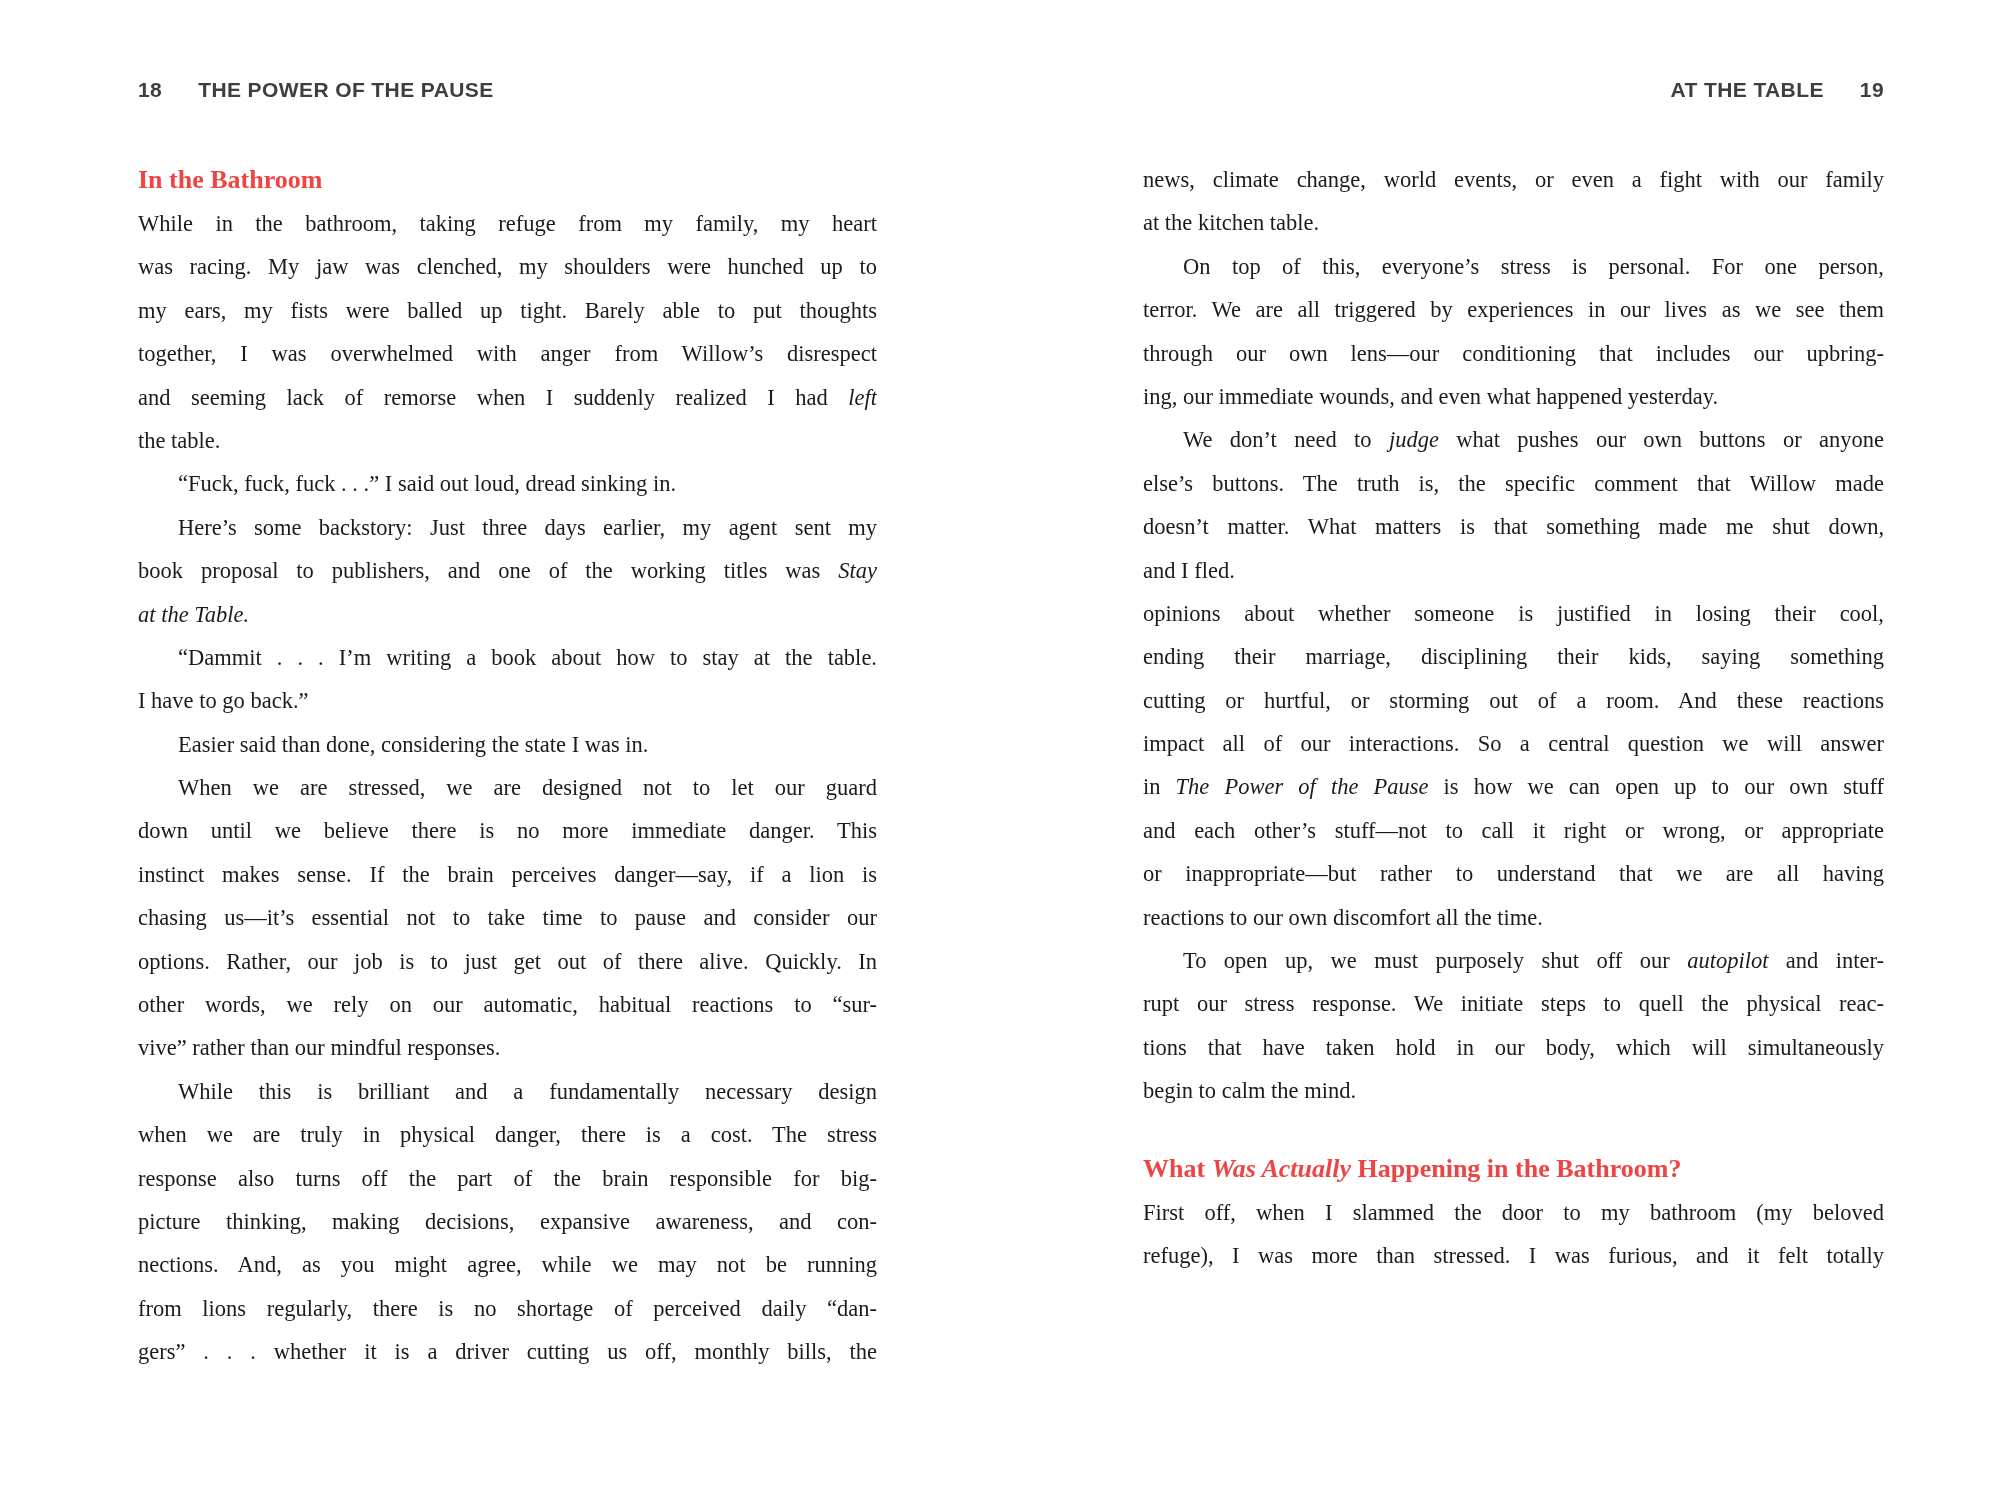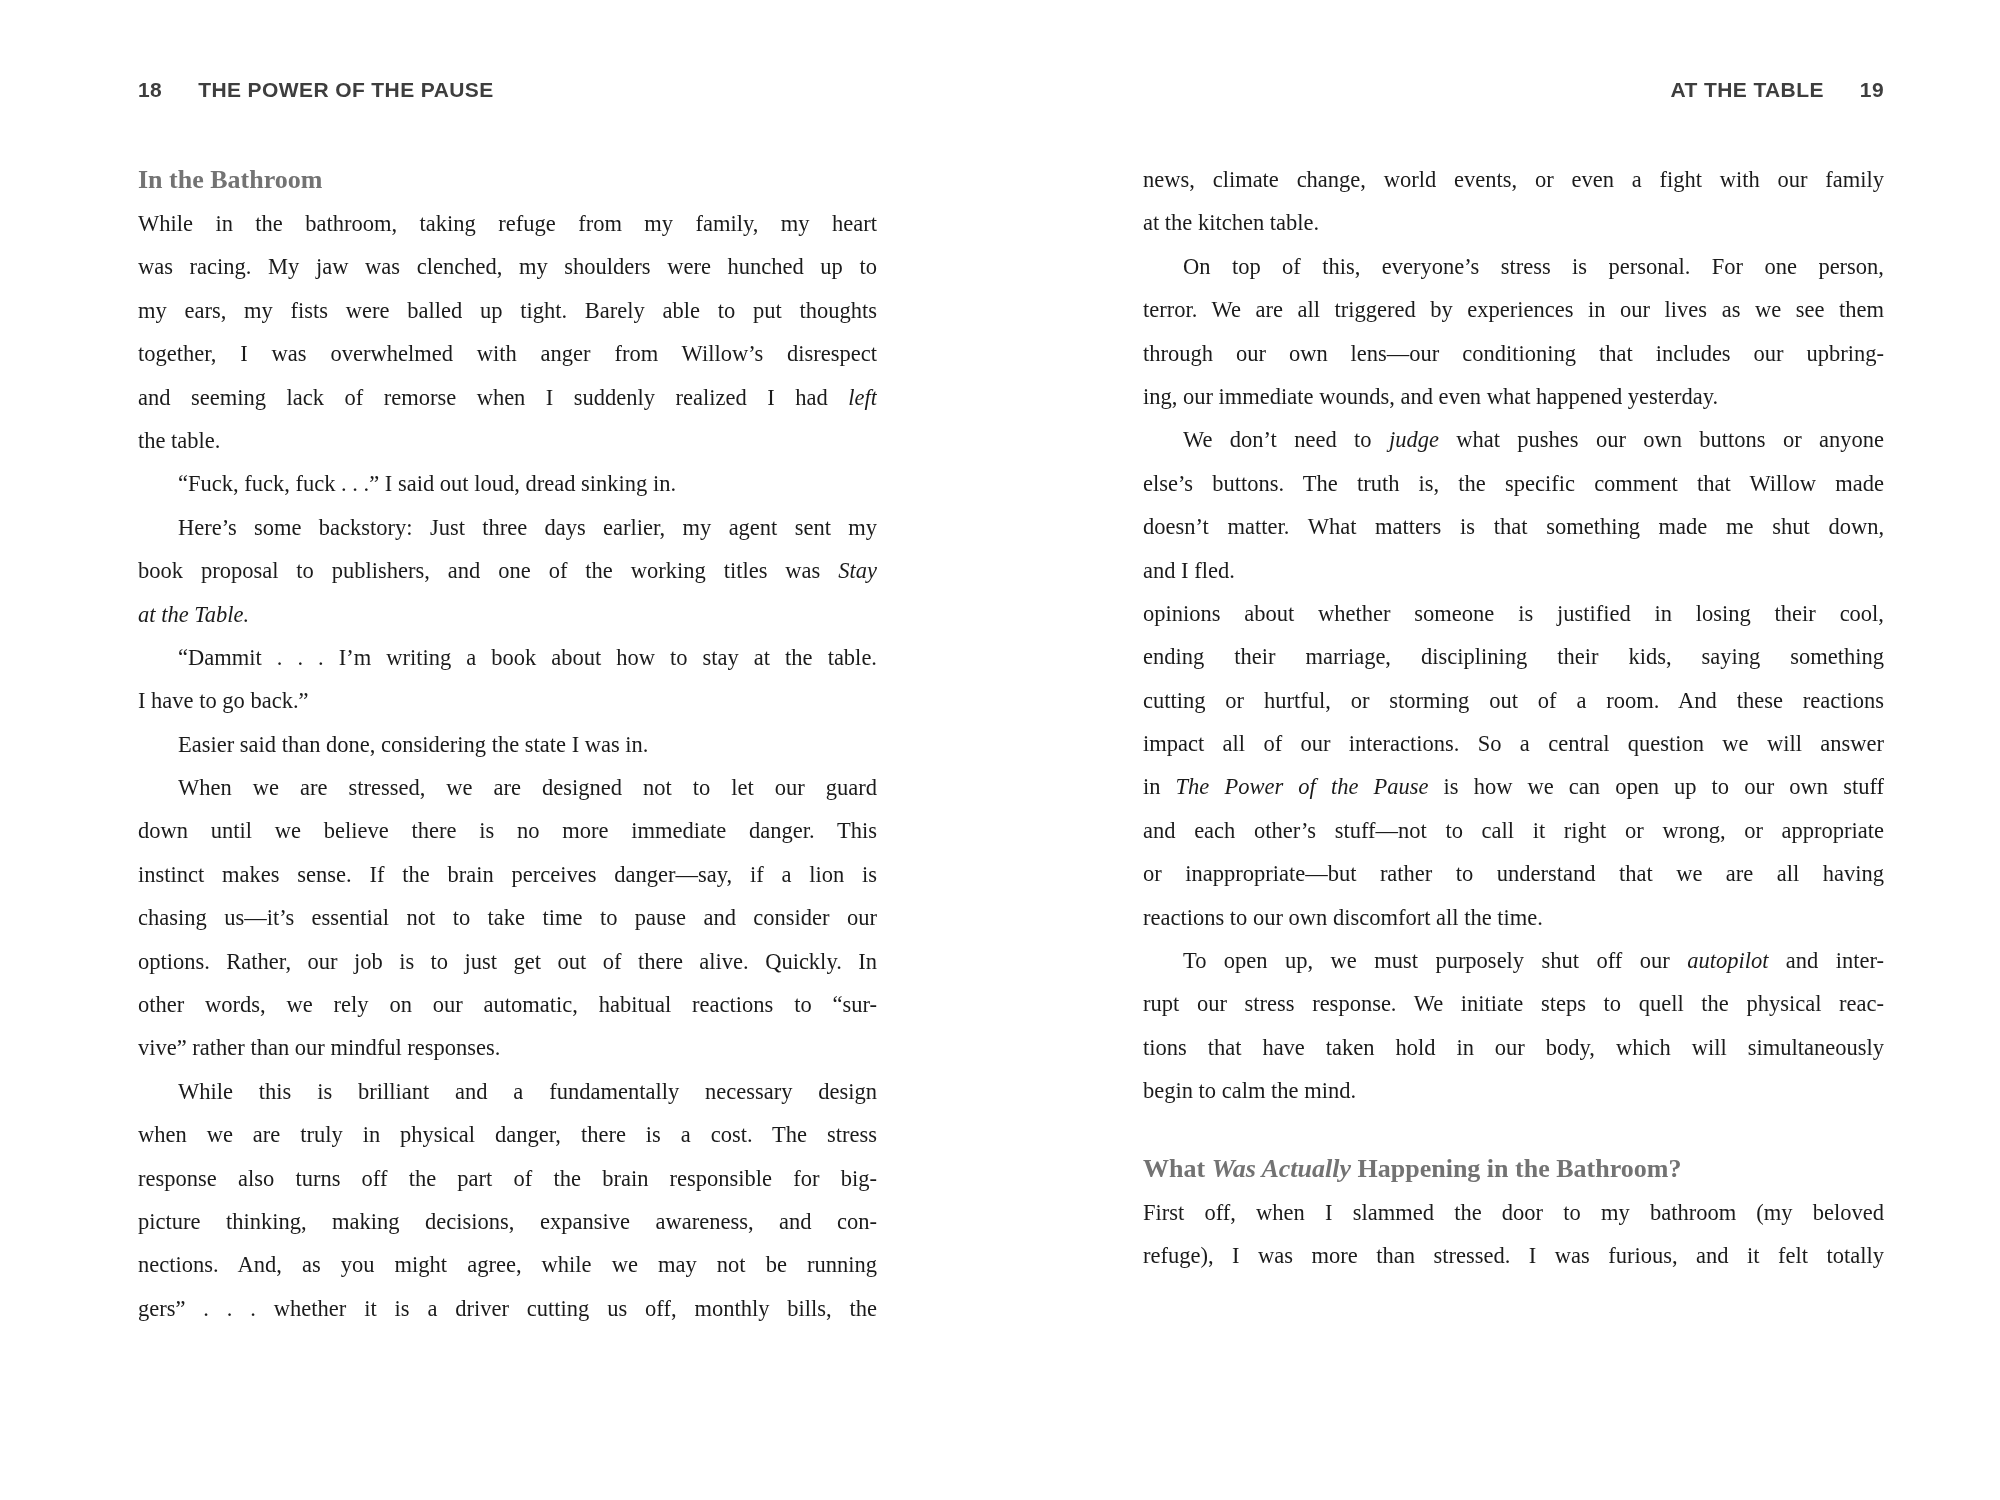--- a/index.html
+++ b/index.html
@@ -32,21 +32,21 @@
   #page-left  .body-col { left: 138px; width: 739px; }
   #page-right .body-col { left: 143px; width: 741px; }
 
   h2.section {
     font-family: "Liberation Serif", serif;
     font-weight: 700;
     font-size: 26px;
     margin: 0;
     height: 44px;
     line-height: 44px;
-    color: #737373;
+    color: #ef4444;
   }
   #page-right h2.section { margin-top: 34px; }
 
   .para { margin: 0; }
   .line {
     font-size: 22.5px;
     height: 43.4px;
     line-height: 43.4px;
     overflow: hidden;
     white-space: normal;
@@ -101,20 +101,21 @@
           <div class="line j">options. Rather, our job is to just get out of there alive. Quickly. In</div>
           <div class="line j">other words, we rely on our automatic, habitual reactions to “sur-</div>
           <div class="line">vive” rather than our mindful responses.</div>
         </div>
         <div class="para">
           <div class="line j ind">While this is brilliant and a fundamentally necessary design</div>
           <div class="line j">when we are truly in physical danger, there is a cost. The stress</div>
           <div class="line j">response also turns off the part of the brain responsible for big-</div>
           <div class="line j">picture thinking, making decisions, expansive awareness, and con-</div>
           <div class="line j">nections. And, as you might agree, while we may not be running</div>
+          <div class="line j">from lions regularly, there is no shortage of perceived daily “dan-</div>
           <div class="line j">gers” . . . whether it is a driver cutting us off, monthly bills, the</div>
         </div>
       </div>
   </div>
 </section>
 
 <section class="page" id="page-right">
   <header class="running-head">
     <span>AT THE TABLE</span><span class="gap"></span><span>19</span>
   </header>

